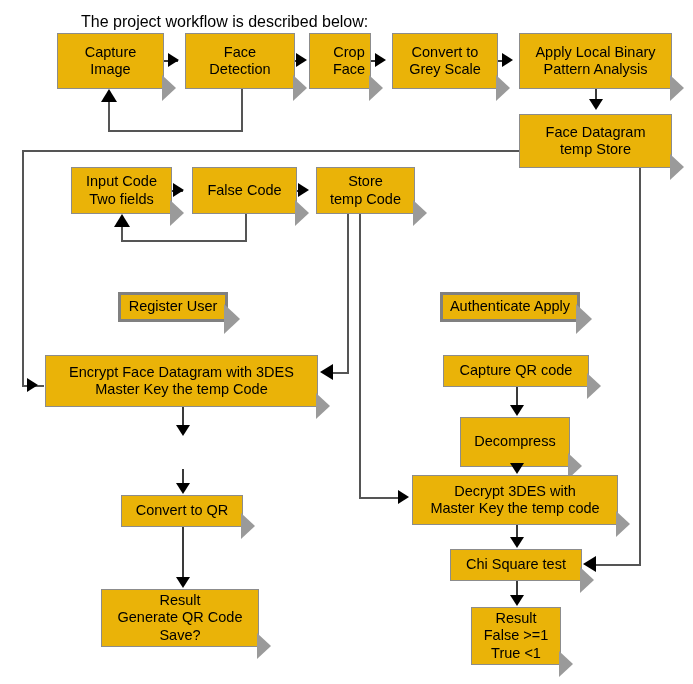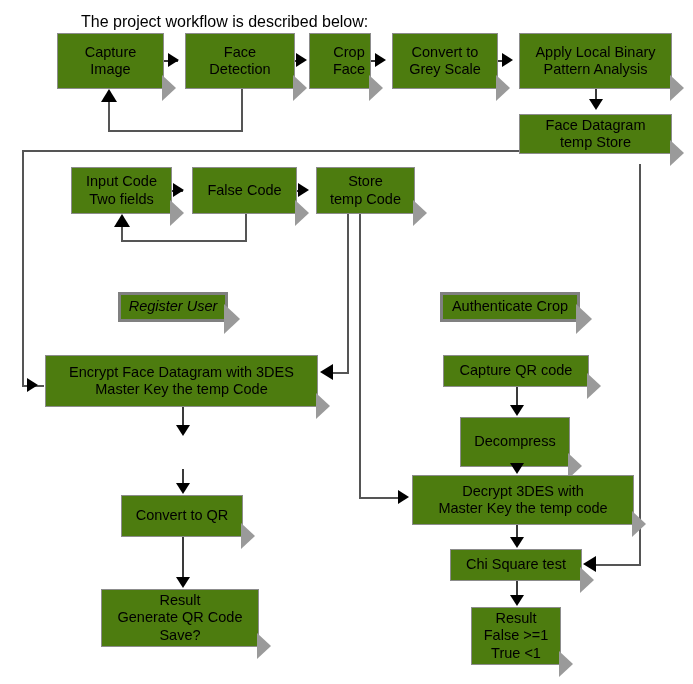--- a/index.html
+++ b/index.html
@@ -23,21 +23,21 @@
     position: absolute;
     font-size: 16px;
     line-height: 1.2;
     color: #000000;
     white-space: nowrap;
   }
   
   .node {
     position: absolute;
     box-sizing: border-box;
-    background: #4d7c0f;
+    background: #eab308;
     border: 1px solid #8c8c8c;
     display: flex;
     align-items: center;
     justify-content: center;
     text-align: center;
     font-size: 14.5px;
     line-height: 1.18;
     color: #000000;
     z-index: 5;
   }
@@ -192,56 +192,56 @@
 Face</span>
   </div>
   <div class="node" id="n-convert_grey" style="left: 392px; top: 33px; width: 106px; height: 56px;">
     <span class="label">Convert to
 Grey Scale</span>
   </div>
   <div class="node" id="n-lbp_analysis" style="left: 519px; top: 33px; width: 153px; height: 56px;">
     <span class="label">Apply Local Binary
 Pattern Analysis</span>
   </div>
-  <div class="node" id="n-face_datagram" style="left: 519px; top: 114px; width: 153px; height: 40px;">
+  <div class="node" id="n-face_datagram" style="left: 519px; top: 114px; width: 153px; height: 54px;">
     <span class="label">Face Datagram
 temp Store</span>
   </div>
   <div class="node" id="n-input_code" style="left: 71px; top: 167px; width: 101px; height: 47px;">
     <span class="label">Input Code
 Two fields</span>
   </div>
   <div class="node" id="n-verify_code" style="left: 192px; top: 167px; width: 105px; height: 47px;">
     <span class="label">False Code</span>
   </div>
   <div class="node" id="n-store_temp_code" style="left: 316px; top: 167px; width: 99px; height: 47px;">
     <span class="label">Store
 temp Code</span>
   </div>
-  <div class="node thick" id="n-register_user" style="left: 118px; top: 292px; width: 110px; height: 30px; font-style: italic;">
+  <div class="node thick" id="n-register_user" style="left: 118px; top: 292px; width: 110px; height: 30px;">
     <span class="label">Register User</span>
   </div>
   <div class="node thick" id="n-authenticate" style="left: 440px; top: 292px; width: 140px; height: 30px;">
-    <span class="label">Authenticate Crop</span>
+    <span class="label">Authenticate Apply</span>
   </div>
   <div class="node" id="n-encrypt_3des" style="left: 45px; top: 355px; width: 273px; height: 52px;">
     <span class="label">Encrypt Face Datagram with 3DES
 Master Key the temp Code</span>
   </div>
   <div class="node" id="n-capture_qr" style="left: 443px; top: 355px; width: 146px; height: 32px;">
     <span class="label">Capture QR code</span>
   </div>
   <div class="node" id="n-decompress" style="left: 460px; top: 417px; width: 110px; height: 50px;">
     <span class="label">Decompress</span>
   </div>
-  <div class="node" id="n-decrypt_3des" style="left: 412px; top: 475px; width: 222px; height: 50px;">
+  <div class="node" id="n-decrypt_3des" style="left: 412px; top: 475px; width: 206px; height: 50px;">
     <span class="label">Decrypt 3DES with
 Master Key the temp code</span>
   </div>
-  <div class="node" id="n-convert_qr" style="left: 121px; top: 495px; width: 122px; height: 42px;">
+  <div class="node" id="n-convert_qr" style="left: 121px; top: 495px; width: 122px; height: 32px;">
     <span class="label">Convert to QR</span>
   </div>
   <div class="node" id="n-chi_square" style="left: 450px; top: 549px; width: 132px; height: 32px;">
     <span class="label">Chi Square test</span>
   </div>
   <div class="node" id="n-result_qr" style="left: 101px; top: 589px; width: 158px; height: 58px;">
     <span class="label">Result
 Generate QR Code
 Save?</span>
   </div>

